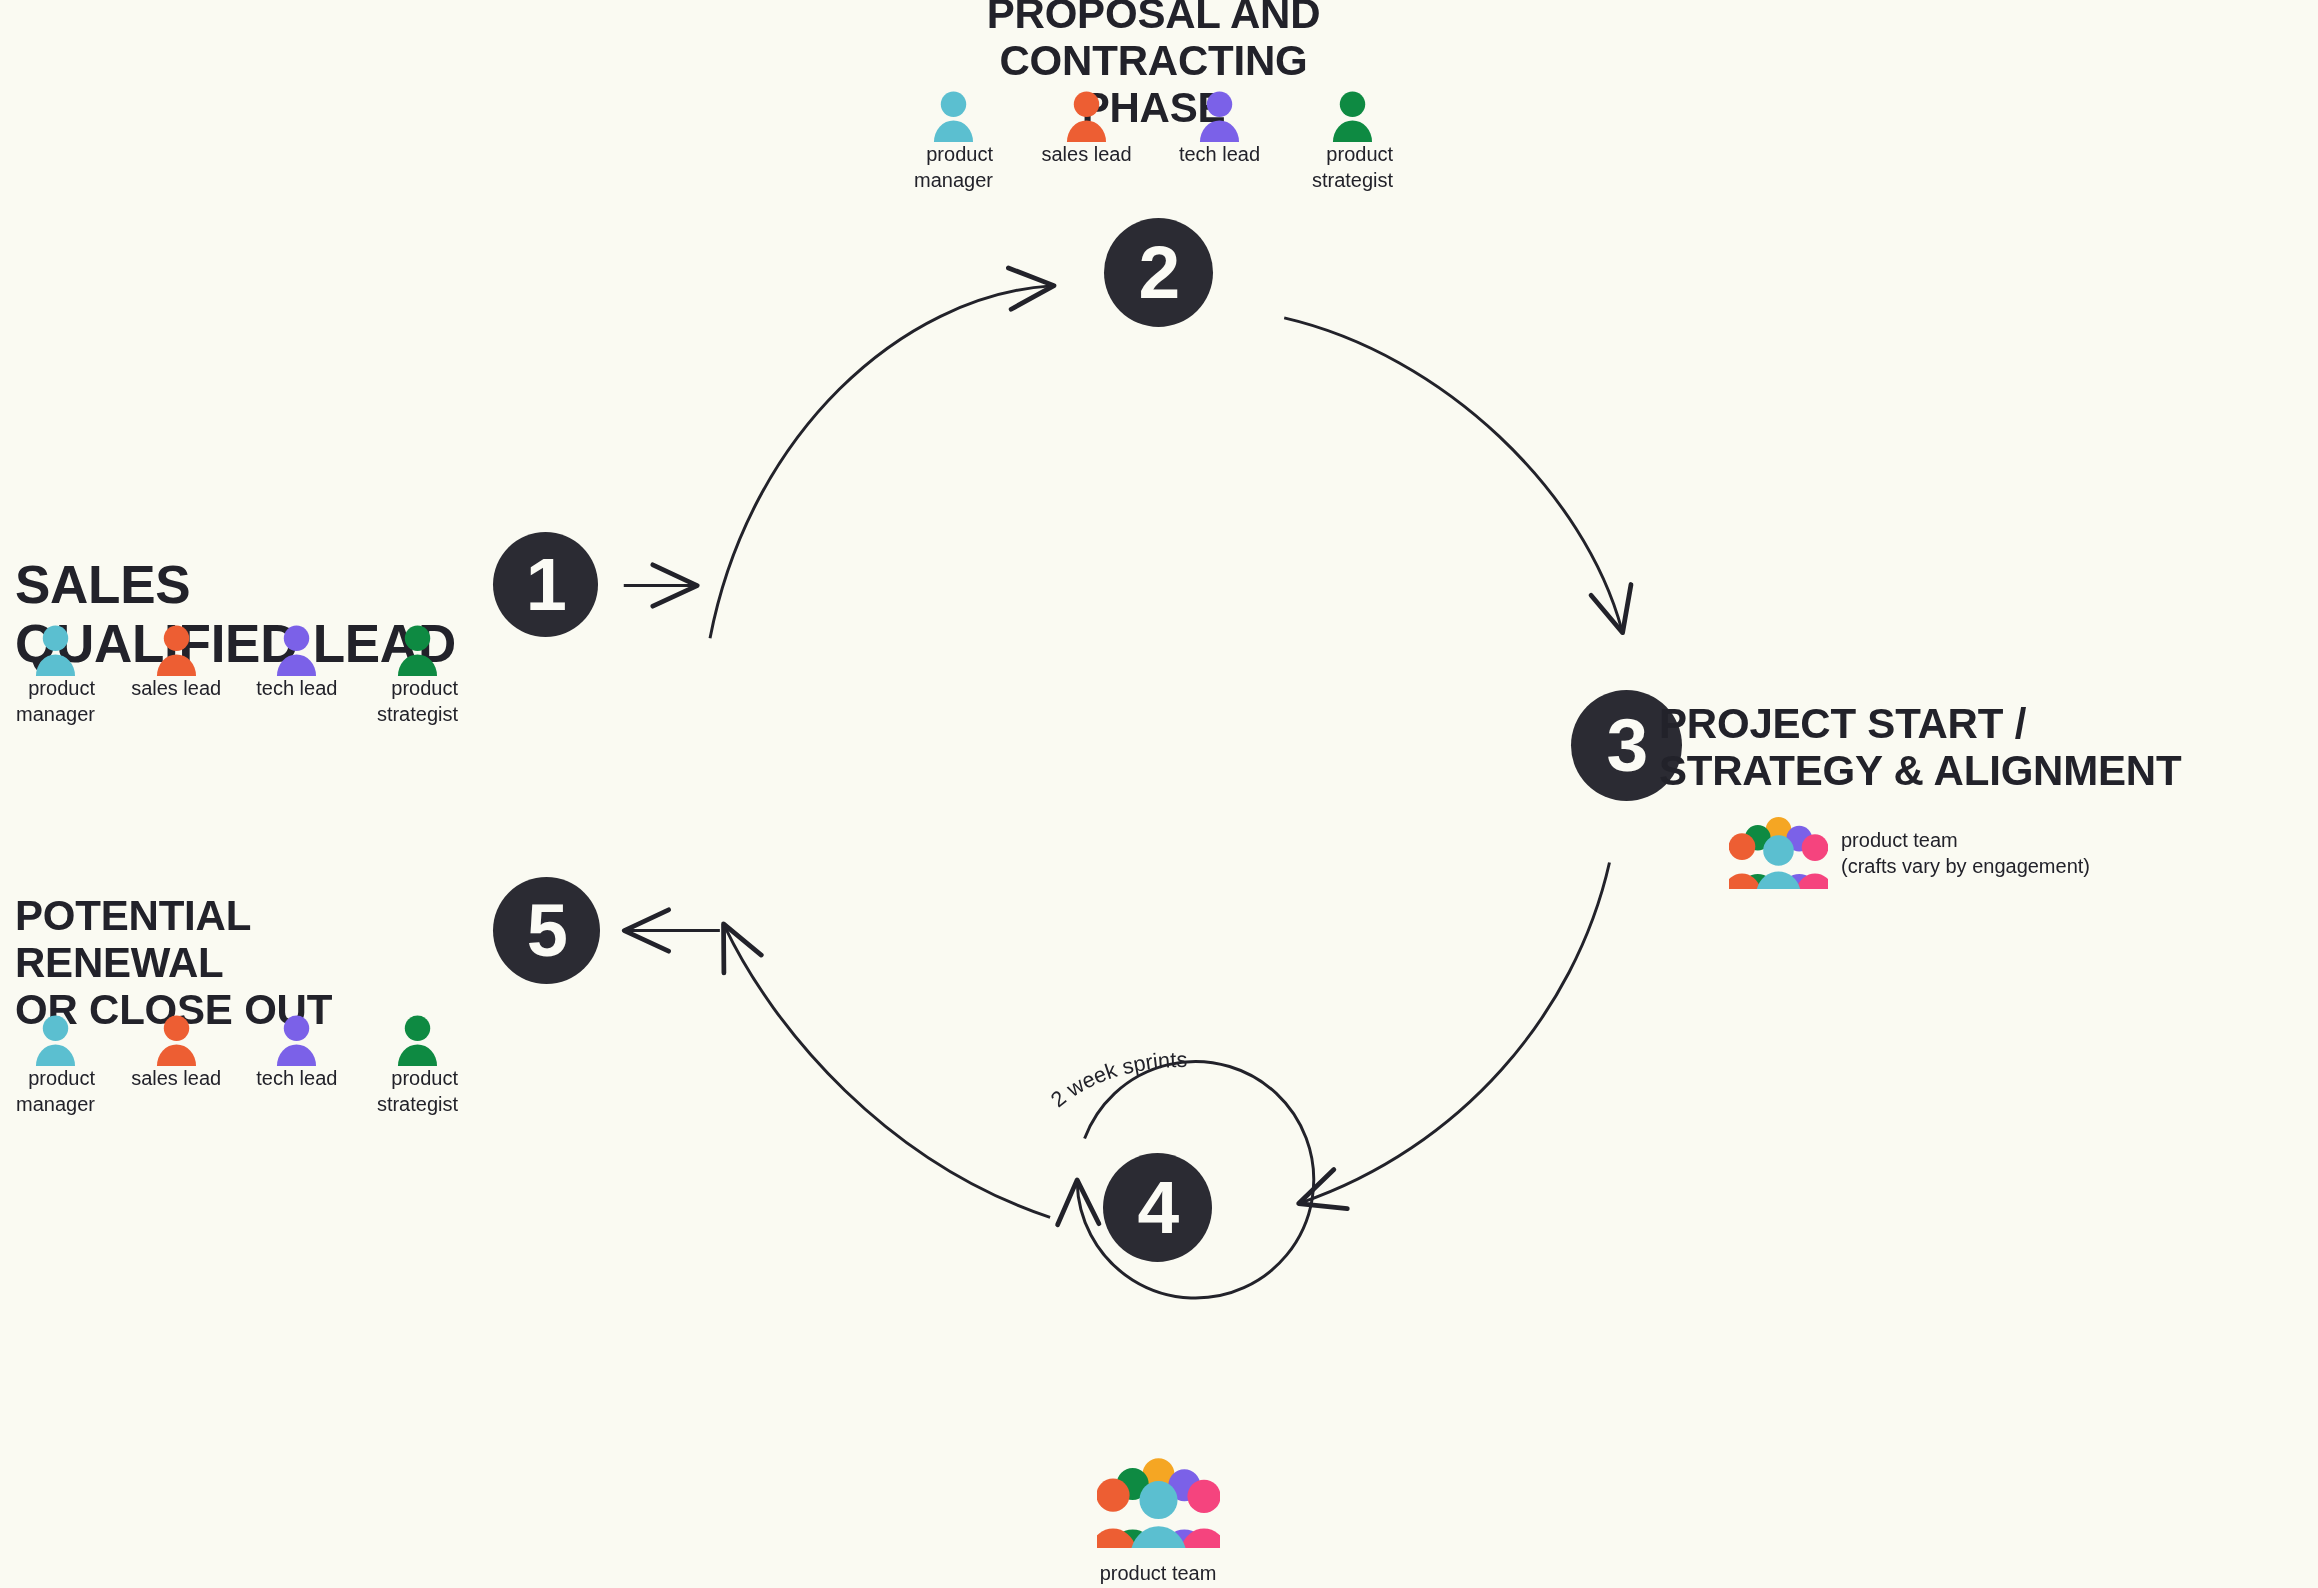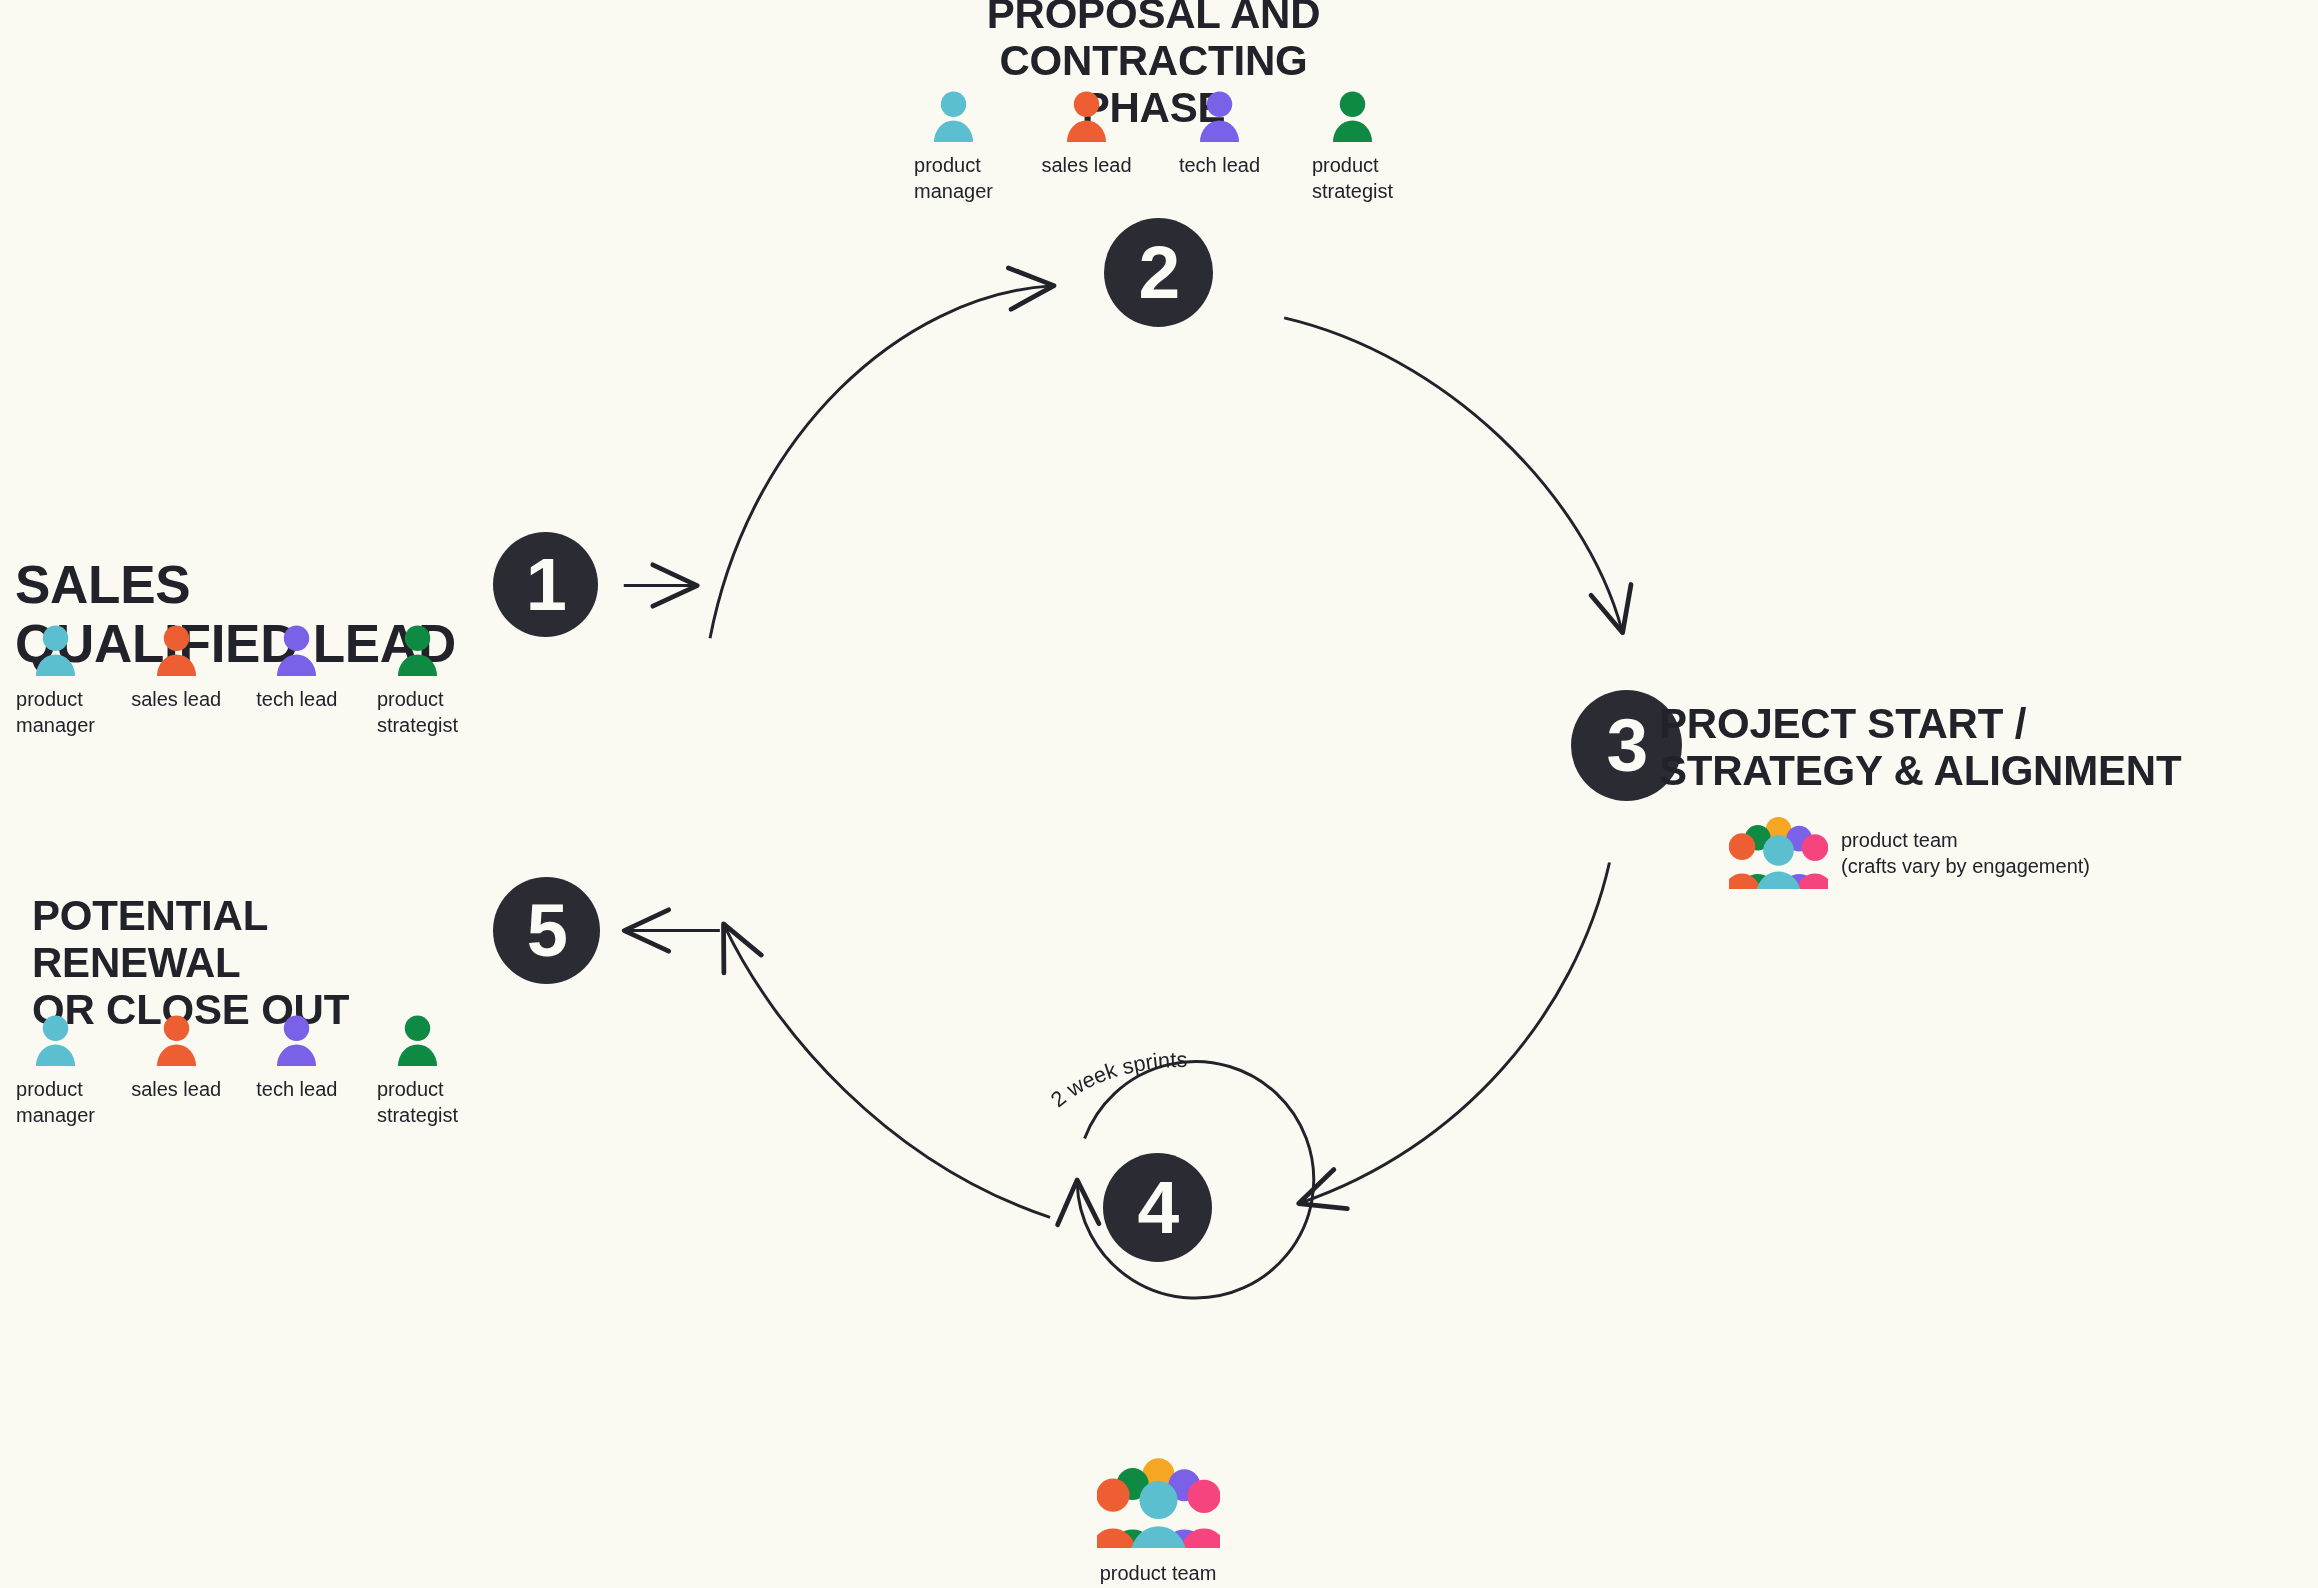--- a/index.html
+++ b/index.html
@@ -34,24 +34,23 @@
     line-height:1.12;
     color:#22222A;
     white-space:pre-line;
   }
 
   
   .roles{position:absolute;display:flex;}
   .role{display:flex;flex-direction:column;align-items:center;}
   .role .person{display:block;}
   .role .role-label{
-    margin-top:11px;
     font-size:20px;
     line-height:1.28;
-    text-align:left;
+    text-align:right;
     color:#22222A;
     white-space:pre-line;
   }
 
   
   .team-block{position:absolute;display:flex;align-items:center;}
   .team-block .team-label{
     margin-left:13px;
     font-size:20px;
     line-height:1.3;
@@ -215,21 +214,21 @@
       <path d="M-12 148 A40 46 0 0 1 64 148 Z" fill="#ED5E33"></path>
       <circle cx="174" cy="64" r="27" fill="#F5447E"></circle>
       <path d="M136 148 A40 46 0 0 1 212 148 Z" fill="#F5447E"></path>
       <circle cx="100" cy="70" r="31" fill="#5BBFD0"></circle>
       <path d="M56 148 A46 50 0 0 1 144 148 Z" fill="#5BBFD0"></path>
     </svg>
     <div class="team-label">product team
 (crafts vary by engagement)</div>
   </div>
 
-  <div class="phase-title" style="left:17px;top:892px;width:468px;text-align:left;font-size:42px;padding-left:15px;box-sizing:border-box;">POTENTIAL RENEWAL
+  <div class="phase-title" style="left:0px;top:892px;width:468px;text-align:left;font-size:42px;padding-left:15px;box-sizing:border-box;">POTENTIAL RENEWAL
 OR CLOSE OUT</div>
 
   <div class="step-circle" style="left:493px;top:877px;width:107px;height:107px;font-size:74px;">
     <span>5</span>
   </div>
 
   <div class="roles" style="left:10px;top:1015px;width:453px;justify-content:space-between;">
     <div class="role" style="width:91px;">
       <svg class="person" width="43" height="51" viewBox="0 0 88 104">
         <circle cx="44" cy="27" r="26" fill="#5BBFD0"></circle>

